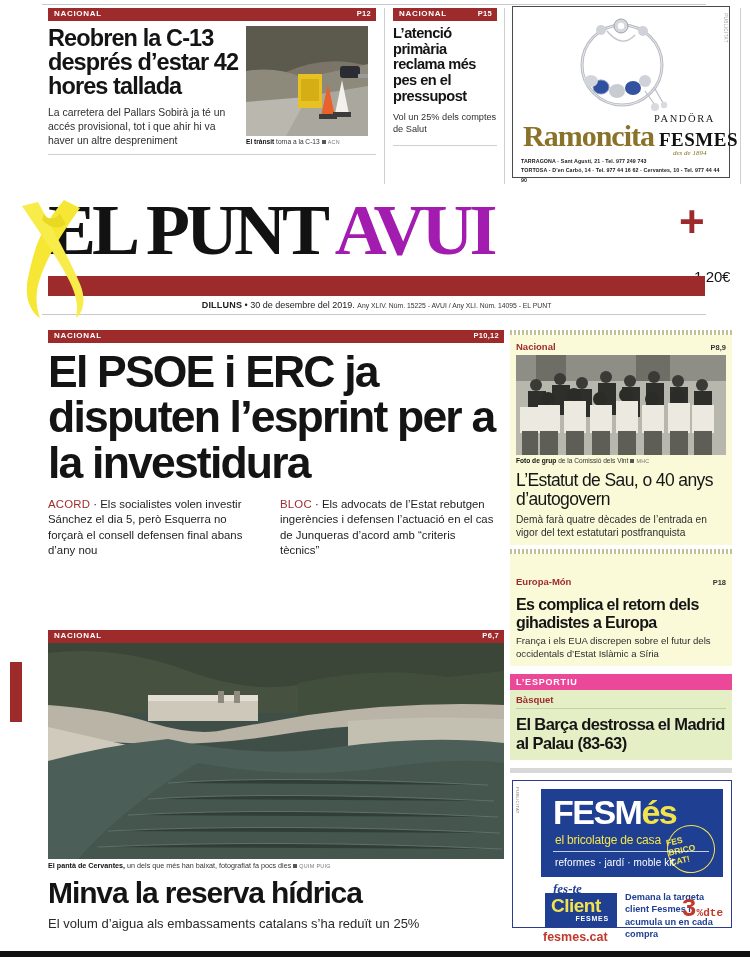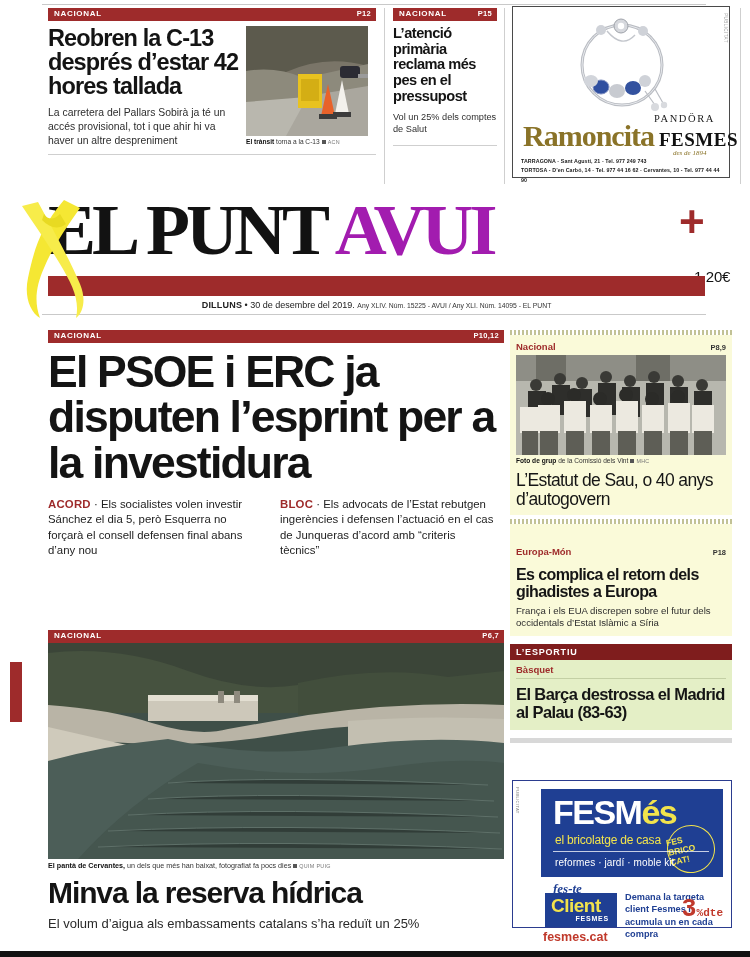--- a/index.html
+++ b/index.html
@@ -86,21 +86,21 @@
   .dateline .small { font-size: 6.8px; color: #333; }
   .mast-rule { position: absolute; left: 42px; top: 124px; width: 664px; border-top: 1px solid #c9c9c9; }
 
   .ribbon { position: absolute; left: 14px; top: 198px; width: 82px; height: 122px; z-index: 5; }
 
   
   .main-left { position: absolute; left: 48px; top: 330px; width: 456px; }
   .main-left h1 { font-size: 44.5px; line-height: 1.02; letter-spacing: -1.8px; margin-top: 6px; }
   .two-col { display: flex; gap: 18px; margin-top: 12px; }
   .two-col .col { width: 214px; font-size: 11.4px; line-height: 1.35; color: #222; }
-  .two-col .lead { color: #9E2B2B; font-weight: bold; letter-spacing: .2px; }
+  .two-col .lead { color: #9E2B2B; font-weight: normal; letter-spacing: .2px; }
 
   
   .story-b { position: absolute; left: 48px; top: 630px; width: 456px; }
   .story-b .img { width: 456px; height: 216px; position: relative; overflow: hidden;
      background:
        radial-gradient(ellipse 150% 70% at 50% 100%, #46564f 0%, #3b4a44 40%, #33423c 100%);
   }
   .story-b h1 { font-size: 30px; line-height: 1.05; letter-spacing: -1.1px; margin-top: 7px; }
   .story-b .sub { font-size: 13px; margin-top: 6px; color: #2a2a2a; }
 
@@ -118,21 +118,21 @@
         background: linear-gradient(180deg,#cfcfc8 0%, #9b9b94 30%, #77776f 70%, #5e5e57 100%);
         position: relative; overflow: hidden; }
   .right h3 { font-size: 17.5px; line-height: 1.08; letter-spacing: -0.6px; color: #151515;
         font-weight: normal; font-family: "Liberation Sans", sans-serif; margin-top: 6px; }
   .right .sub { font-size: 10.2px; line-height: 1.3; margin-top: 4px; }
 
   .panel-yellow2 { background: #FAFAD9; padding: 20px 6px 6px 6px; }
   .panel-yellow2 h3 { font-weight: bold; font-size: 16px; line-height: 1.1; letter-spacing: -0.6px; }
   .panel-yellow2 .sub { font-size: 9.6px; }
 
-  .esport-head { background: #7f1d1d; color: #fff; font-weight: bold; font-size: 9px;
+  .esport-head { background: #ec4899; color: #fff; font-weight: bold; font-size: 9px;
         letter-spacing: .8px; padding: 3px 6px; }
   .panel-green { background: #E4EFC6; padding: 4px 6px 8px 6px; }
   .panel-green .tag { color: #9E2B2B; font-weight: bold; font-size: 9.5px; }
   .panel-green .tagrule { border-top: 1px solid #c3cfa4; margin: 3px 0 5px 0; }
   .panel-green h3 { font-weight: bold; font-size: 16.5px; line-height: 1.12; letter-spacing: -0.6px; color:#151515; }
 
   .grayrule { height: 5px; background: #d8d8d8; margin: 8px 0 6px 0; }
 
   
   .ad-fes { position: absolute; left: 512px; top: 780px; width: 220px; height: 148px;
@@ -391,20 +391,21 @@
               <rect x="154" y="76" width="18" height="24"></rect>
             <rect x="6" y="76" width="16" height="24"></rect>
               <rect x="178" y="76" width="18" height="24"></rect>
           </g>
         </svg>
       </div>
       <div class="cap">
         <b>Foto de grup</b><span> de la Comissió dels Vint</span><span class="sq"></span><span class="credit">MHC</span>
       </div>
       <h3>L’Estatut de Sau, o 40 anys d’autogovern</h3>
+      <div class="sub">Demà farà quatre dècades de l’entrada en vigor del text estatutari postfranquista</div>
     </div>
 
     <div class="dots" style="margin-top:4px;"></div>
     <div class="panel-yellow2">
       <div class="sec-head">
         <span>Europa-Món</span>
         <span class="pg">P18</span>
       </div>
       <h3 class="hl">Es complica el retorn dels gihadistes a Europa</h3>
       <div class="sub">França i els EUA discrepen sobre el futur dels occidentals d’Estat Islàmic a Síria</div>

